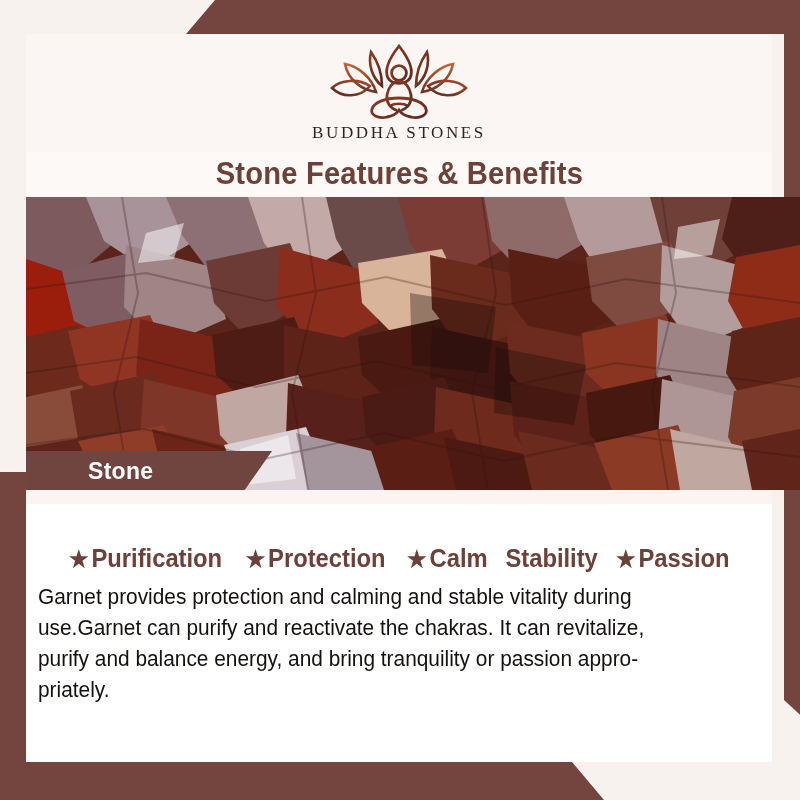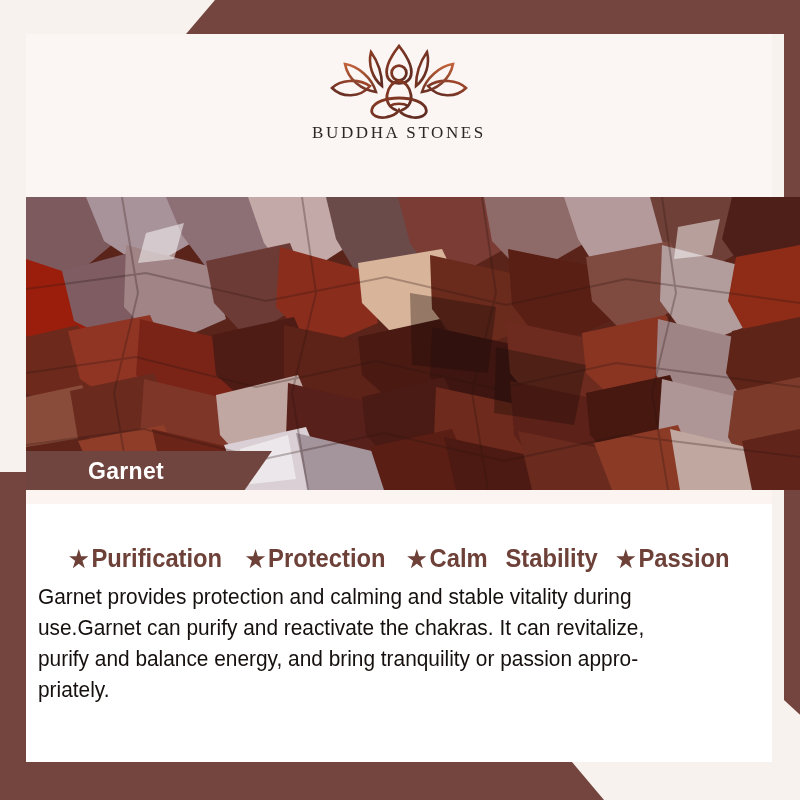--- a/index.html
+++ b/index.html
@@ -268,20 +268,23 @@
             <path d="M75 56 C62 56 50 60 48 67 C46 73 54 77 63 75 C69 74 73 71 75 68
                      C77 71 81 74 87 75 C96 77 104 73 102 67 C100 60 88 56 75 56 Z" stroke="url(#g1)" stroke-width="2.8"></path>
 
             <path d="M66 64 C70 61 80 61 84 64" stroke="url(#g1)" stroke-width="2.4"></path>
           </g>
         </svg>
       </span>
       <span class="logo-word">BUDDHA STONES</span>
     </div>
 
+    <div class="title-band">
+      <span class="title-text">Stone Features &amp; Benefits</span>
+    </div>
 
     <div class="photo">
       <svg viewBox="0 0 774 293" xmlns="http://www.w3.org/2000/svg" preserveAspectRatio="none">
         <rect width="774" height="293" fill="#5a241a"></rect>
         <g>
           <polygon points="0,0 70,0 88,46 40,86 0,70" fill="#7d5a5e"></polygon>
           <polygon points="60,0 150,0 176,40 120,72 78,44" fill="#a9939a"></polygon>
           <polygon points="140,0 236,0 250,50 186,78 156,38" fill="#8d7076"></polygon>
           <polygon points="222,0 312,0 330,44 268,84 238,46" fill="#c3aaa8"></polygon>
           <polygon points="300,0 380,0 398,52 336,86 310,42" fill="#6b4a4a"></polygon>
@@ -356,21 +359,21 @@
             <path d="M96 0 L112 96 L88 196 L104 293"></path>
             <path d="M276 0 L290 96 L266 196 L282 293"></path>
             <path d="M456 0 L470 96 L446 196 L462 293"></path>
             <path d="M636 0 L650 96 L626 196 L642 293"></path>
           </g>
         </g>
       </svg>
     </div>
 
     <div class="stone-ribbon">
-      <span class="stone-name">Garnet</span>
+      <span class="stone-name">Stone</span>
     </div>
 
     <div class="content">
       <div class="content-strip"></div>
 
       <div class="benefits">
         <span class="benefit">
           <span class="star">★</span>
           <span>Purification</span>
         </span>

